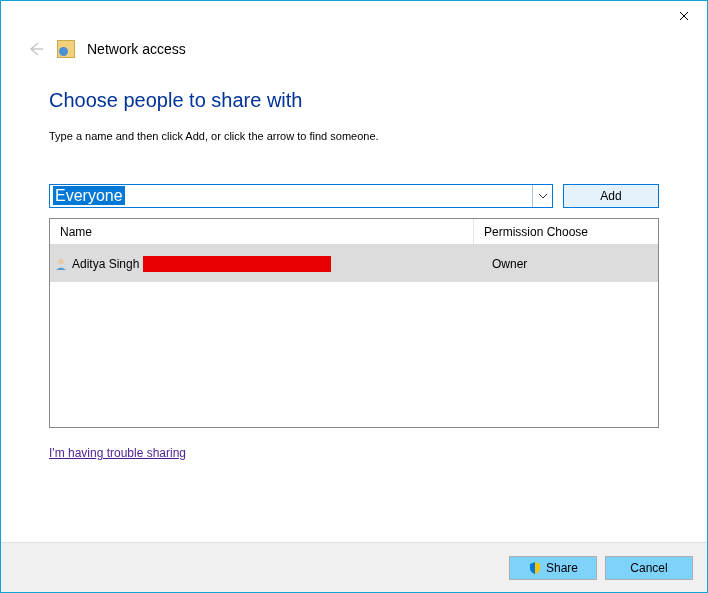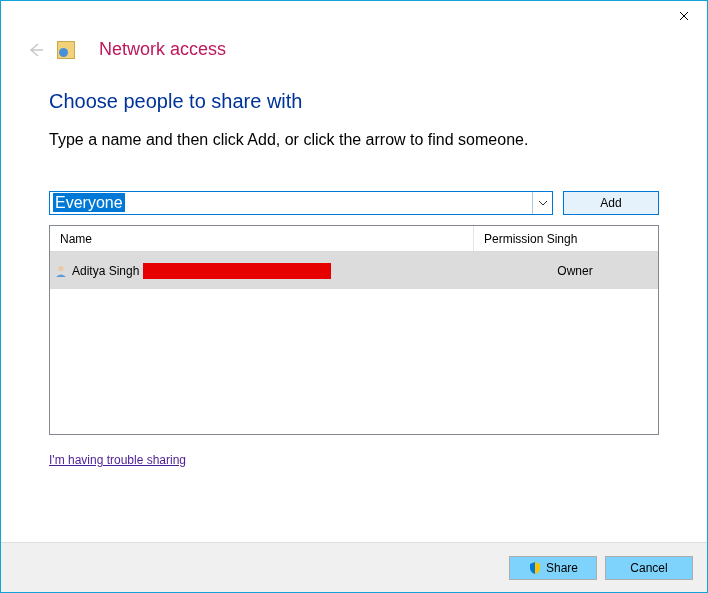--- a/index.html
+++ b/index.html
@@ -54,38 +54,37 @@
   }
   .header-icon::after {
     content: "";
     position: absolute;
     left: 1px; bottom: 1px;
     width: 9px; height: 9px;
     border-radius: 50%;
     background: #4a90d9;
   }
   .header-title {
-    font-size: 18px;
-    color: #be185d;
-    margin-left: 12px;
+    font-size: 14px;
+    color: #000000;
   }
   .content {
     padding: 30px 48px 10px 48px;
     flex: 1;
     display: flex;
     flex-direction: column;
   }
   .heading {
     font-size: 20px;
     color: #003399;
     margin-bottom: 18px;
     font-weight: 400;
   }
   .instr {
-    font-size: 16px;
+    font-size: 11px;
     color: #000;
     margin-bottom: 42px;
   }
   .input-row {
     display: flex;
     gap: 10px;
     margin-bottom: 10px;
   }
   .combo {
     flex: 1;
@@ -121,21 +120,20 @@
     background: #E5F1FB;
     border: 1px solid #0078D7;
     font-size: 12px;
     cursor: pointer;
     font-family: inherit;
   }
   .table {
     border: 1px solid #828790;
     height: 210px;
     background: #fff;
-    text-align: center;
   }
   .thead {
     display: flex;
     height: 26px;
     border-bottom: 1px solid #d9d9d9;
     background: #fff;
     font-size: 12px;
   }
   .th {
     padding: 4px 10px;
@@ -244,21 +242,21 @@
               <path d="M1 1 L5 5 L9 1" stroke="#333" stroke-width="1" fill="none"></path>
             </svg>
         </div>
       </div>
       <button class="add-btn">Add</button>
     </div>
 
     <div class="table">
       <div class="thead">
         <div class="th th-name">Name</div>
-        <div class="th th-perm">Permission Singh</div>
+        <div class="th th-perm">Permission Choose</div>
       </div>
       <div class="trow">
         <div class="td-name">
           <span class="user-icon">
             <svg width="14" height="14" viewBox="0 0 14 14">
                 <circle cx="7" cy="4.5" r="2.5" fill="#e8c9a0"></circle>
                 <path d="M2 13 Q7 8 12 13 Z" fill="#5b9bd5"></path>
               </svg>
           </span>
           <span>Aditya Singh</span>

